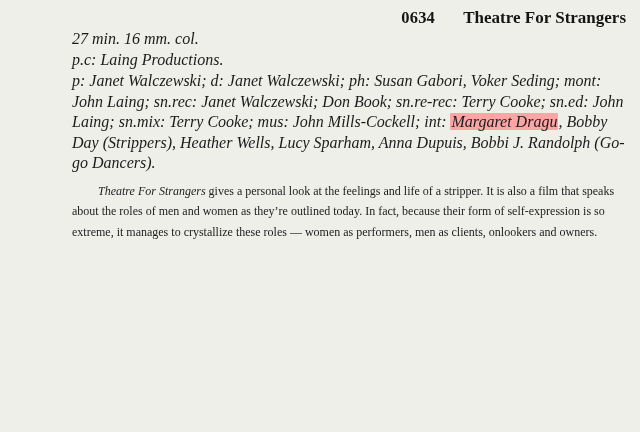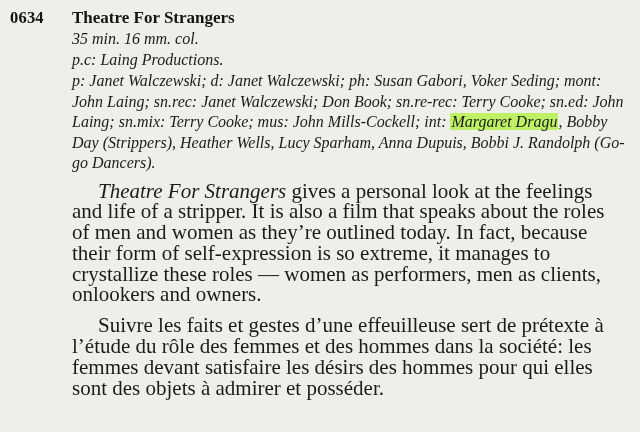--- a/index.html
+++ b/index.html
@@ -21,20 +21,21 @@
     box-sizing: border-box;
     padding: 8px 14px 8px 10px;
     background: #efefea;
   }
   .entry {
     display: block;
   }
   .head-row {
     display: flex;
     align-items: baseline;
+    justify-content: flex-end;
   }
   .entry-number {
     font-weight: bold;
     font-size: 16.5px;
     letter-spacing: 0.2px;
     width: 62px;
     flex: 0 0 62px;
     color: #141414;
   }
   .entry-title {
@@ -53,26 +54,26 @@
     color: #1b1b1b;
   }
   .credits {
     font-style: italic;
     font-size: 16px;
     line-height: 20.5px;
     margin-top: 1px;
     color: #1b1b1b;
   }
   .hl {
-    background: #bef264;
+    background: #fca5a5;
     border-radius: 1px;
     padding: 0 1px;
   }
   .para {
-    font-size: 21px;
+    font-size: 12px;
     line-height: 20.8px;
     text-indent: 26px;
     margin-top: 7px;
     text-align: left;
     color: #1b1b1b;
   }
   .para.fr {
     margin-top: 10px;
   }
   .para .ital {
@@ -85,24 +86,23 @@
 <div class="page">
   <div class="entry">
 
     <div class="head-row">
       <div class="entry-number">0634</div>
       <div class="entry-title">Theatre For Strangers</div>
     </div>
 
     <div class="body-block">
 
-      <div class="ital-line">35 min. 16 mm. col.</div>
+      <div class="ital-line">27 min. 16 mm. col.</div>
       <div class="ital-line">p.c: Laing Productions.</div>
 
       <div class="credits"><span>p: Janet Walczewski; d: Janet Walczewski; ph: Susan Gabori, Voker Seding; mont: John Laing; sn.rec: Janet Walczewski; Don Book; sn.re-rec: Terry Cooke; sn.ed: John Laing; sn.mix: Terry Cooke; mus: John Mills-Cockell; int: </span><span class="hl">Margaret Dragu</span><span>, Bobby Day (Strippers), Heather Wells, Lucy Sparham, Anna Dupuis, Bobbi J. Randolph (Go-go Dancers).</span></div>
 
       <div class="para"><span class="ital">Theatre For Strangers</span><span> gives a personal look at the feelings and life of a stripper. It is also a film that speaks about the roles of men and women as they’re outlined today. In fact, because their form of self-expression is so extreme, it manages to crystallize these roles — women as performers, men as clients, onlookers and owners.</span></div>
 
-      <div class="para fr">Suivre les faits et gestes d’une effeuilleuse sert de prétexte à l’étude du rôle des femmes et des hommes dans la société: les femmes devant satisfaire les désirs des hommes pour qui elles sont des objets à admirer et posséder.</div>
 
     </div>
   </div>
 </div>
 
 </body></html>

